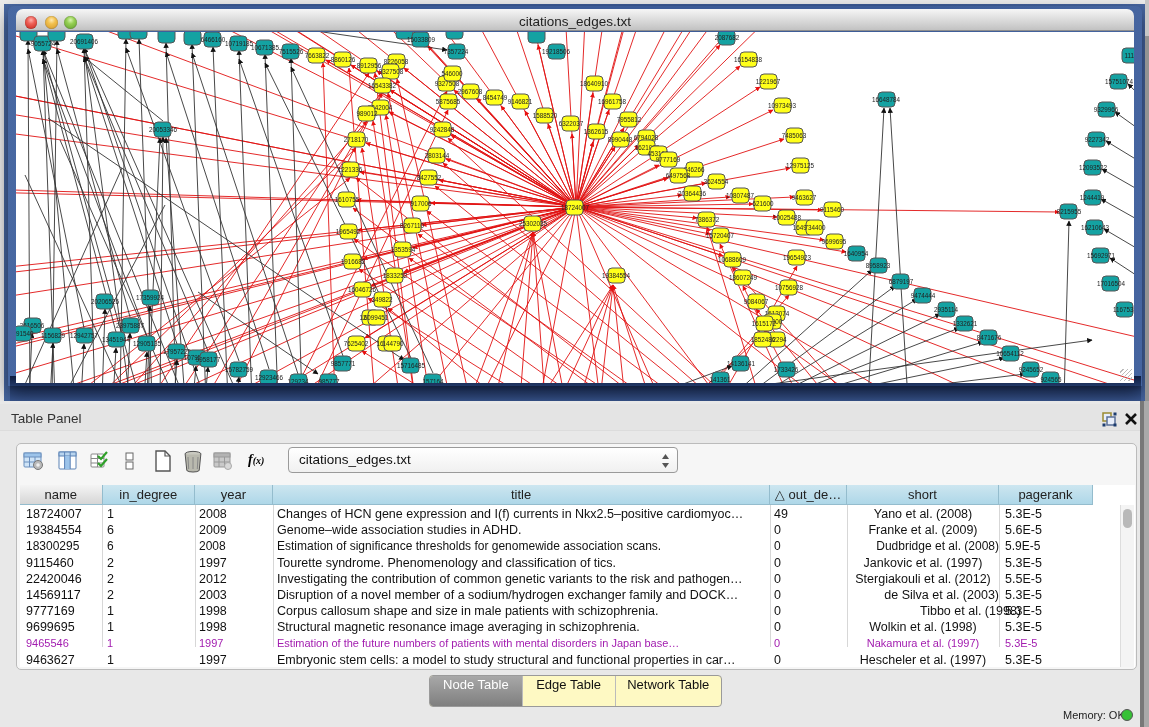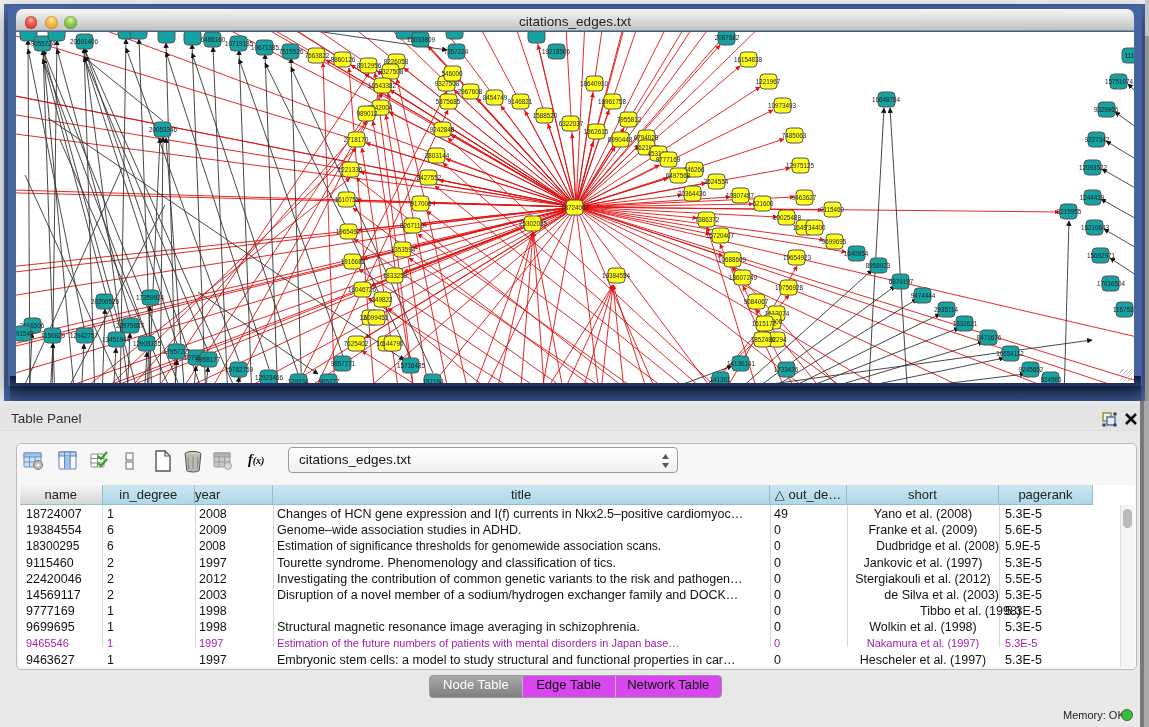--- a/index.html
+++ b/index.html
@@ -607,21 +607,21 @@
 <div style="position:absolute;left:248px;top:452px;font-size:14px;font-style:italic;font-weight:bold;font-family:'Liberation Serif',serif">f<span style="font-size:10px">(x)</span></div>
 <div style="position:absolute;left:288px;top:447px;width:390px;height:26px;border:1px solid #9a9a9a;border-radius:4px;background:linear-gradient(#fff,#f0f0f0);font-size:13.5px;color:#111;line-height:24px;padding-left:10px">citations_edges.txt
   <svg style="position:absolute;right:7px;top:6px" width="9" height="14" viewBox="0 0 9 14">
     <path d="M4.5 0 L8 5 L1 5 z" fill="#555"></path>
       <path d="M4.5 14 L8 9 L1 9 z" fill="#555"></path>
   </svg>
 </div>
 <div style="position:absolute;left:20px;top:485px;width:1115px;height:182px;background:#fff;overflow:hidden">
 <div style="position:absolute;left:0px;top:0;width:82.5px;height:20px;background:linear-gradient(#f4f4f4,#d6d6d6);border-right:1px solid #94bccd;border-bottom:1px solid #94bccd;box-sizing:border-box;text-align:center;line-height:19px;font-size:13px;color:#222">name</div>
     <div style="position:absolute;left:82.5px;top:0;width:92.5px;height:20px;background:linear-gradient(#cde6f0,#aed7e8);border-right:1px solid #94bccd;border-bottom:1px solid #94bccd;box-sizing:border-box;text-align:center;line-height:19px;font-size:13px;color:#222">in_degree</div>
-    <div style="position:absolute;left:175px;top:0;width:78px;height:20px;background:linear-gradient(#cde6f0,#aed7e8);border-right:1px solid #94bccd;border-bottom:1px solid #94bccd;box-sizing:border-box;text-align:left;line-height:19px;font-size:13px;color:#222">year</div>
+    <div style="position:absolute;left:175px;top:0;width:78px;height:20px;background:linear-gradient(#cde6f0,#aed7e8);border-right:1px solid #94bccd;border-bottom:1px solid #94bccd;box-sizing:border-box;text-align:center;line-height:19px;font-size:13px;color:#222">year</div>
     <div style="position:absolute;left:253px;top:0;width:497px;height:20px;background:linear-gradient(#cde6f0,#aed7e8);border-right:1px solid #94bccd;border-bottom:1px solid #94bccd;box-sizing:border-box;text-align:center;line-height:19px;font-size:13px;color:#222">title</div>
     <div style="position:absolute;left:750px;top:0;width:77px;height:20px;background:linear-gradient(#cde6f0,#aed7e8);border-right:1px solid #94bccd;border-bottom:1px solid #94bccd;box-sizing:border-box;text-align:center;line-height:19px;font-size:13px;color:#222">△ out_de…</div>
     <div style="position:absolute;left:827px;top:0;width:152px;height:20px;background:linear-gradient(#cde6f0,#aed7e8);border-right:1px solid #94bccd;border-bottom:1px solid #94bccd;box-sizing:border-box;text-align:center;line-height:19px;font-size:13px;color:#222">short</div>
     <div style="position:absolute;left:979px;top:0;width:94px;height:20px;background:linear-gradient(#cde6f0,#aed7e8);border-right:1px solid #94bccd;border-bottom:1px solid #94bccd;box-sizing:border-box;text-align:center;line-height:19px;font-size:13px;color:#222">pagerank</div>
 <div style="position:absolute;left:82px;top:20px;width:1px;height:142px;background:#d7d7d7"></div>
     <div style="position:absolute;left:175px;top:20px;width:1px;height:142px;background:#d7d7d7"></div>
     <div style="position:absolute;left:253px;top:20px;width:1px;height:142px;background:#d7d7d7"></div>
     <div style="position:absolute;left:750px;top:20px;width:1px;height:142px;background:#d7d7d7"></div>
     <div style="position:absolute;left:827px;top:20px;width:1px;height:142px;background:#d7d7d7"></div>
     <div style="position:absolute;left:979px;top:20px;width:1px;height:142px;background:#d7d7d7"></div>
@@ -676,20 +676,21 @@
 <span style="position:absolute;left:179px">2003</span>
 <span style="position:absolute;left:257px;width:489px;overflow:hidden;display:inline-block">Disruption of a novel member of a sodium/hydrogen exchanger family and DOCK…</span>
 <span style="position:absolute;left:754px">0</span>
 <span style="position:absolute;left:827px;width:152px;text-align:right">de Silva et al. (2003)</span>
 <span style="position:absolute;left:985px">5.3E-5</span>
 </div>
     <div style="position:absolute;left:0;top:119px;width:1099px;height:16px;font-size:12.5px;color:#111;white-space:nowrap">
 <span style="position:absolute;left:6px">9777169</span>
 <span style="position:absolute;left:87px">1</span>
 <span style="position:absolute;left:179px">1998</span>
+<span style="position:absolute;left:257px;width:489px;overflow:hidden;display:inline-block">Corpus callosum shape and size in male patients with schizophrenia.</span>
 <span style="position:absolute;left:754px">0</span>
 <span style="position:absolute;left:849px;width:152px;text-align:right">Tibbo et al. (1998)</span>
 <span style="position:absolute;left:985px">5.3E-5</span>
 </div>
     <div style="position:absolute;left:0;top:135px;width:1099px;height:16px;font-size:12.5px;color:#111;white-space:nowrap">
 <span style="position:absolute;left:6px">9699695</span>
 <span style="position:absolute;left:87px">1</span>
 <span style="position:absolute;left:179px">1998</span>
 <span style="position:absolute;left:257px;width:489px;overflow:hidden;display:inline-block">Structural magnetic resonance image averaging in schizophrenia.</span>
 <span style="position:absolute;left:754px">0</span>
@@ -710,21 +711,21 @@
 <span style="position:absolute;left:87px">1</span>
 <span style="position:absolute;left:179px">1997</span>
 <span style="position:absolute;left:257px;width:489px;overflow:hidden;display:inline-block">Embryonic stem cells: a model to study structural and functional properties in car…</span>
 <span style="position:absolute;left:754px">0</span>
 <span style="position:absolute;left:827px;width:152px;text-align:center">Hescheler et al. (1997)</span>
 <span style="position:absolute;left:985px">5.3E-5</span>
 </div>
 <div style="position:absolute;left:1100px;top:20px;width:14px;height:162px;background:#f4f4f4;border-left:1px solid #ddd"></div>
 <div style="position:absolute;left:1102.5px;top:24px;width:9px;height:19px;background:#b9b9b9;border-radius:5px"></div>
 </div>
-<div style="position:absolute;left:429px;top:675px;width:293px;height:23px;border:1px solid #9a9a9a;border-radius:4px;background:#d946ef;font-size:13px;display:flex">
+<div style="position:absolute;left:429px;top:675px;width:293px;height:32px;border:1px solid #9a9a9a;border-radius:4px;background:#fef9c3;font-size:13px;display:flex">
   <div style="flex:1;background:linear-gradient(#a8a8a8,#7f7f7f);color:#fff;text-align:center;line-height:18px;border-radius:3px 0 0 3px">Node Table</div>
   <div style="flex:1;text-align:center;line-height:18px;border-left:1px solid #bbb;color:#111">Edge Table</div>
   <div style="flex:1.15;text-align:center;line-height:18px;border-left:1px solid #bbb;color:#111">Network Table</div>
 </div>
 <div style="position:absolute;left:1063px;top:709px;font-size:11px;color:#222">Memory: OK</div>
 <div style="position:absolute;left:1121px;top:709px;width:12px;height:12px;border-radius:50%;background:#35c135;border:1px solid #555"></div>
 
 <div style="position:absolute;left:1140px;top:401px;width:4px;height:326px;background:#787878"></div>
 <div style="position:absolute;left:1144px;top:401px;width:5px;height:326px;background:#a9a9a9"></div>
 <div style="position:absolute;left:1145px;top:0px;width:4px;height:36px;background:#c6c6c6"></div>

